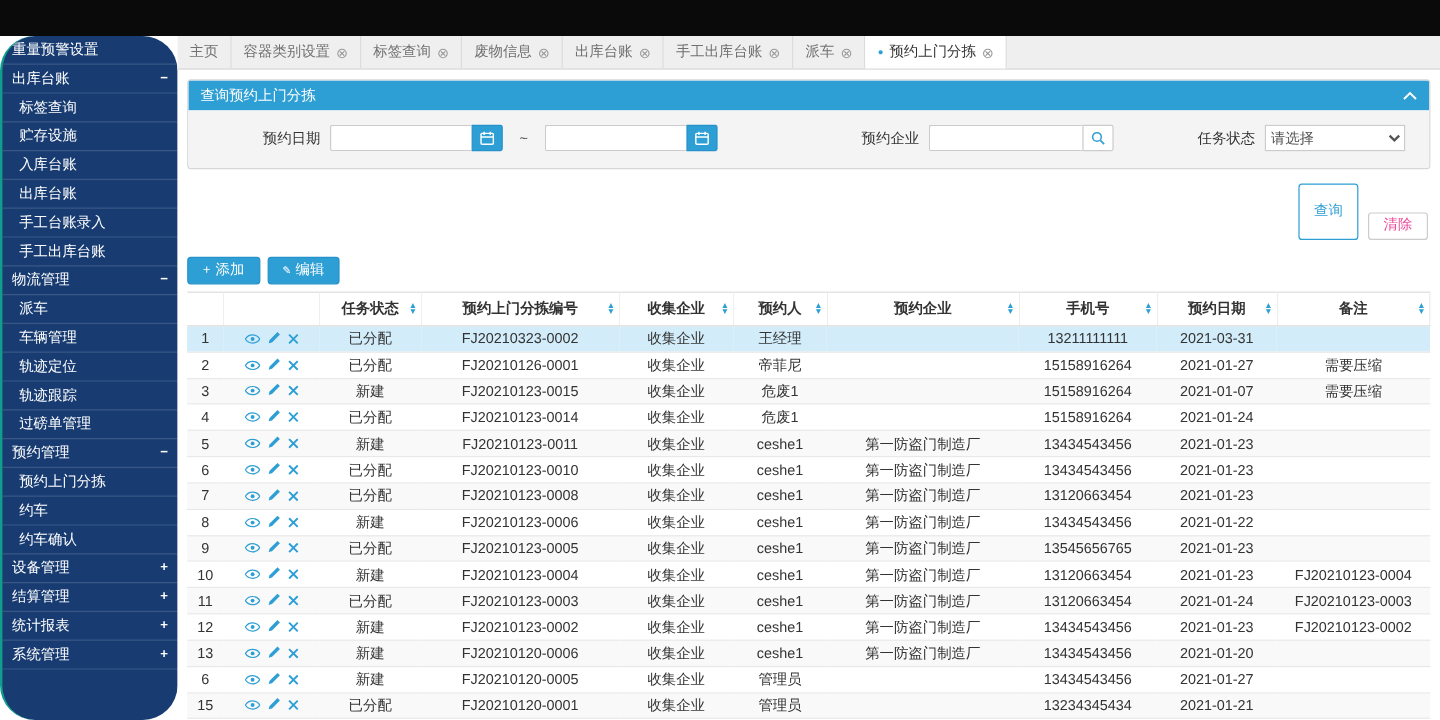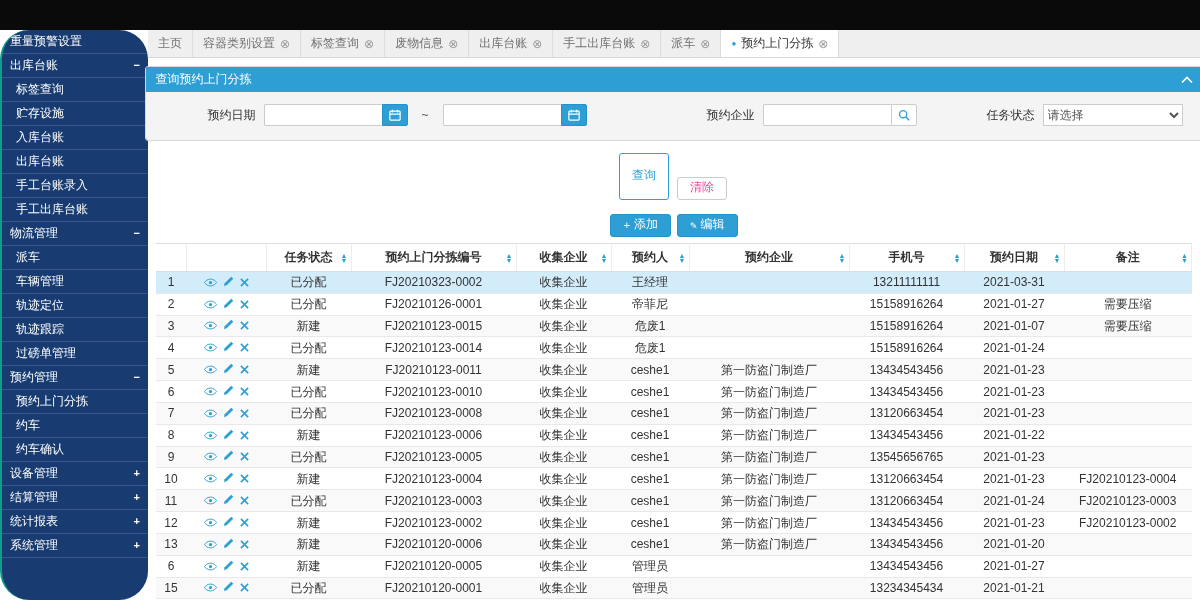--- a/index.html
+++ b/index.html
@@ -34,21 +34,21 @@
     display:flex; align-items:stretch; flex:none;
   }
   .tab {
     display:flex; align-items:center; gap:5px; padding:0 10px;
     color:#707070; border-right:1px solid #dcdcdc; cursor:pointer; white-space:nowrap;
   }
   .tab.active { background:#fff; color:#333; }
   .tab .dot { color:#2e9fd4; font-size:8px; }
   .tab .close { color:#9a9a9a; font-size:12px; }
 
-  .content { flex:1; min-height:0; padding:8px; display:flex; flex-direction:column;align-items:center; }
+  .content { flex:1; min-height:0; padding:8px; display:flex; flex-direction:column; }
 
   
   .panel { border:1px solid #d7d7d7; border-radius:3px; overflow:hidden; flex:none; }
   .panel-head {
     background:#2e9fd4; color:#fff; padding:5px 10px; height:25px;
     display:flex; justify-content:space-between; align-items:center; cursor:pointer;
   }
   .panel-body { background:#f4f4f5; padding:12px 20px 14px 62px; }
   .frow { display:flex; align-items:center; }
   .frow label { margin-right:8px; color:#333; white-space:nowrap; }

